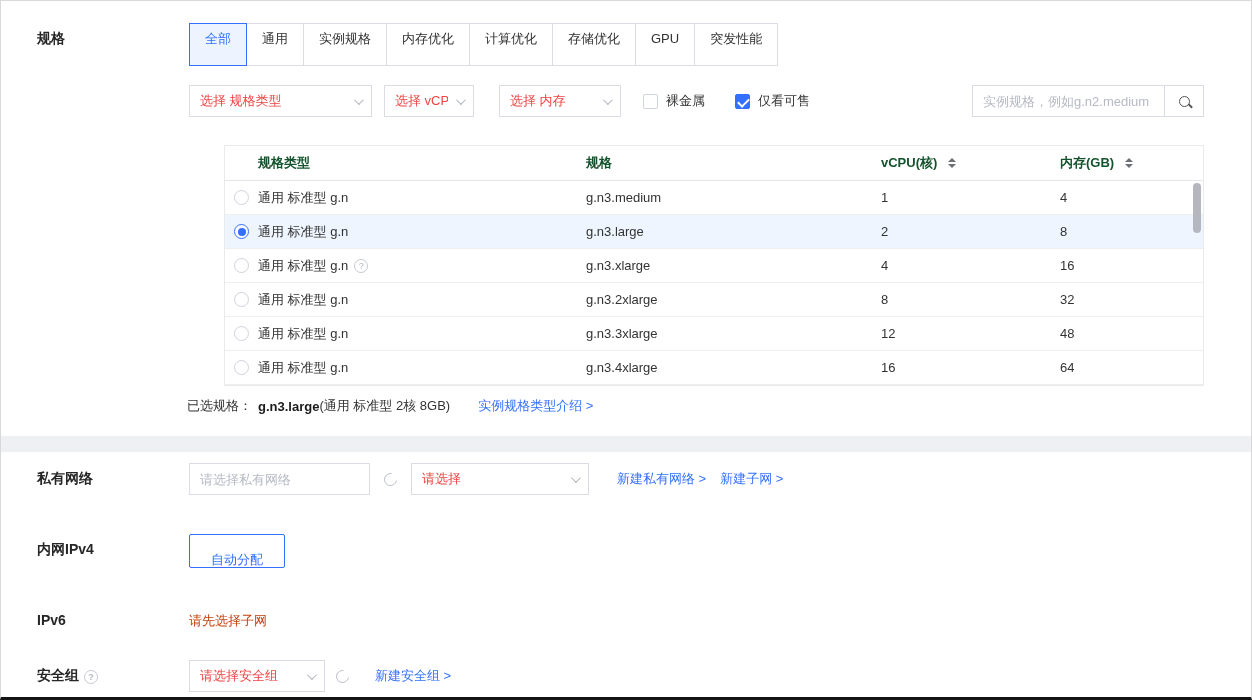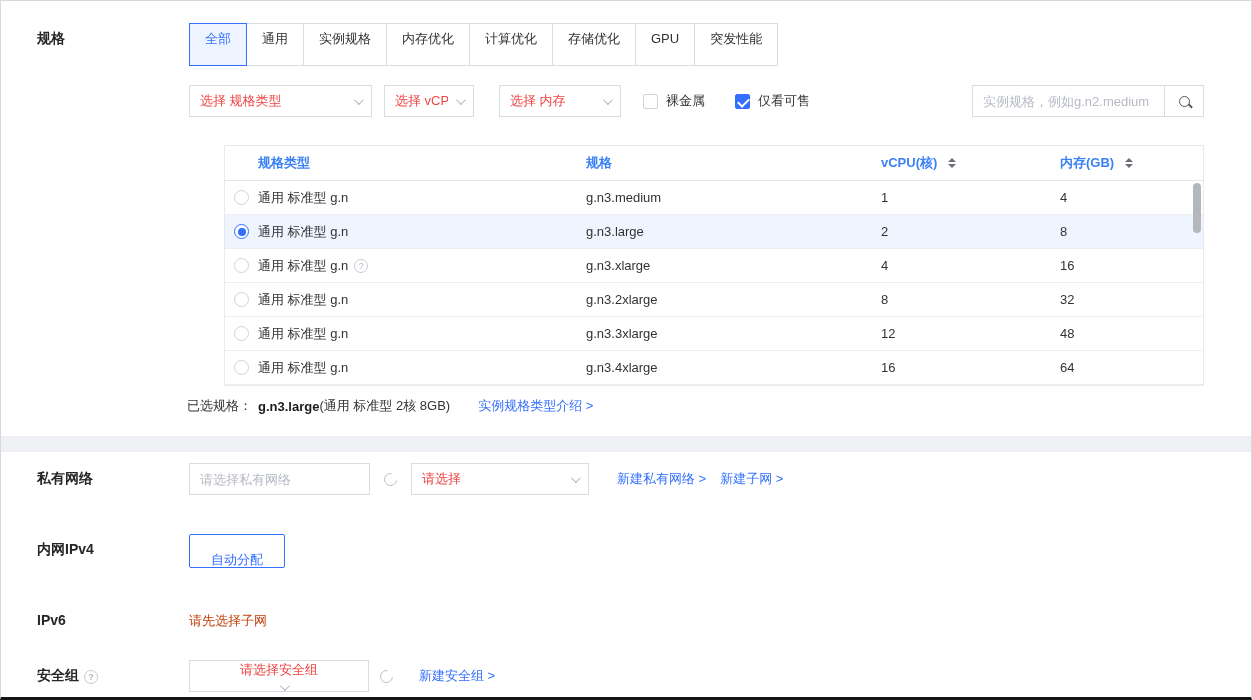--- a/index.html
+++ b/index.html
@@ -56,21 +56,21 @@
   }
   .search-input::placeholder { color:#b6bac4; }
   .search-btn { width:40px; height:32px; border:1px solid #d9dce3; background:#fff; display:flex; align-items:center; justify-content:center; cursor:pointer; }
   .magnifier { position:relative; width:11px; height:11px; border:1.5px solid #555; border-radius:50%; }
   .magnifier::after { content:""; position:absolute; width:5px; height:1.5px; background:#555; transform:rotate(45deg); right:-4px; bottom:-1px; }
 
   
   .spec-table { position:relative; margin-left:35px; margin-top:28px; width:980px; border:1px solid #e8eaec; font-size:13px; }
   .t-row { display:grid; grid-template-columns:33px 328px 295px 179px 1fr; align-items:center; height:34px; border-bottom:1px solid #eceef0; background:#fff; cursor:pointer; }
   .t-row:last-child { border-bottom:none; }
-  .t-head { height:35px; font-weight:bold; color:#3b82f6; cursor:default; border-bottom:1px solid #e4e6e8; }
+  .t-head { height:35px; font-weight:bold; color:#14532d; cursor:default; border-bottom:1px solid #e4e6e8; }
   .t-row.selected { background:#eef5ff; }
   .cell { padding-right:8px; display:flex; align-items:center; gap:6px; }
   .cell-radio { justify-content:center; padding-right:0; }
   .radio { width:15px; height:15px; border:1px solid #cfd3da; border-radius:50%; background:#fff; position:relative; flex:0 0 auto; }
   .radio.on { border:1.5px solid #3370ff; }
   .radio.on::after { content:""; position:absolute; left:50%; top:50%; width:8px; height:8px; margin:-4px 0 0 -4px; border-radius:50%; background:#3370ff; }
   .sort { display:inline-flex; flex-direction:column; gap:2px; margin-left:5px; cursor:pointer; }
   .sort i { display:block; width:0; height:0; border-left:4px solid transparent; border-right:4px solid transparent; }
   .sort .up   { border-bottom:4px solid #6b6f76; }
   .sort .down { border-top:4px solid #6b6f76; }
@@ -98,21 +98,21 @@
   .text-input::placeholder { color:#b6bac4; }
   .vpc-input { width:181px; }
   .refresh { width:13px; height:13px; border:1.5px solid #c0c4cc; border-radius:50%; border-right-color:transparent; transform:rotate(-35deg); margin:0 14px; flex:0 0 auto; cursor:pointer; }
   .vpc-select { width:178px; margin-right:14px; }
   .hstack .link { margin-left:14px; }
   .btn-outline {
     height:32px; padding:16px 21px; background:#fff; border:1px solid #3370ff; border-radius:2px;
     color:#3370ff; font-size:13px; cursor:pointer; font-family:inherit;
   }
   .plain-text { font-size:13px; color:#c2410c; padding-top:7px; }
-  .sg-select { width:180px;flex-direction:column; }
+  .sg-select { width:136px; }
   .sg-row .refresh { margin:0 12px 0 11px; }
   .row-label .help { margin-top:3px; }
 </style>
 </head>
 <body>
 
 <div class="page">
 
   <div class="form-row spec-row">
     <div class="row-label">规格</div>

